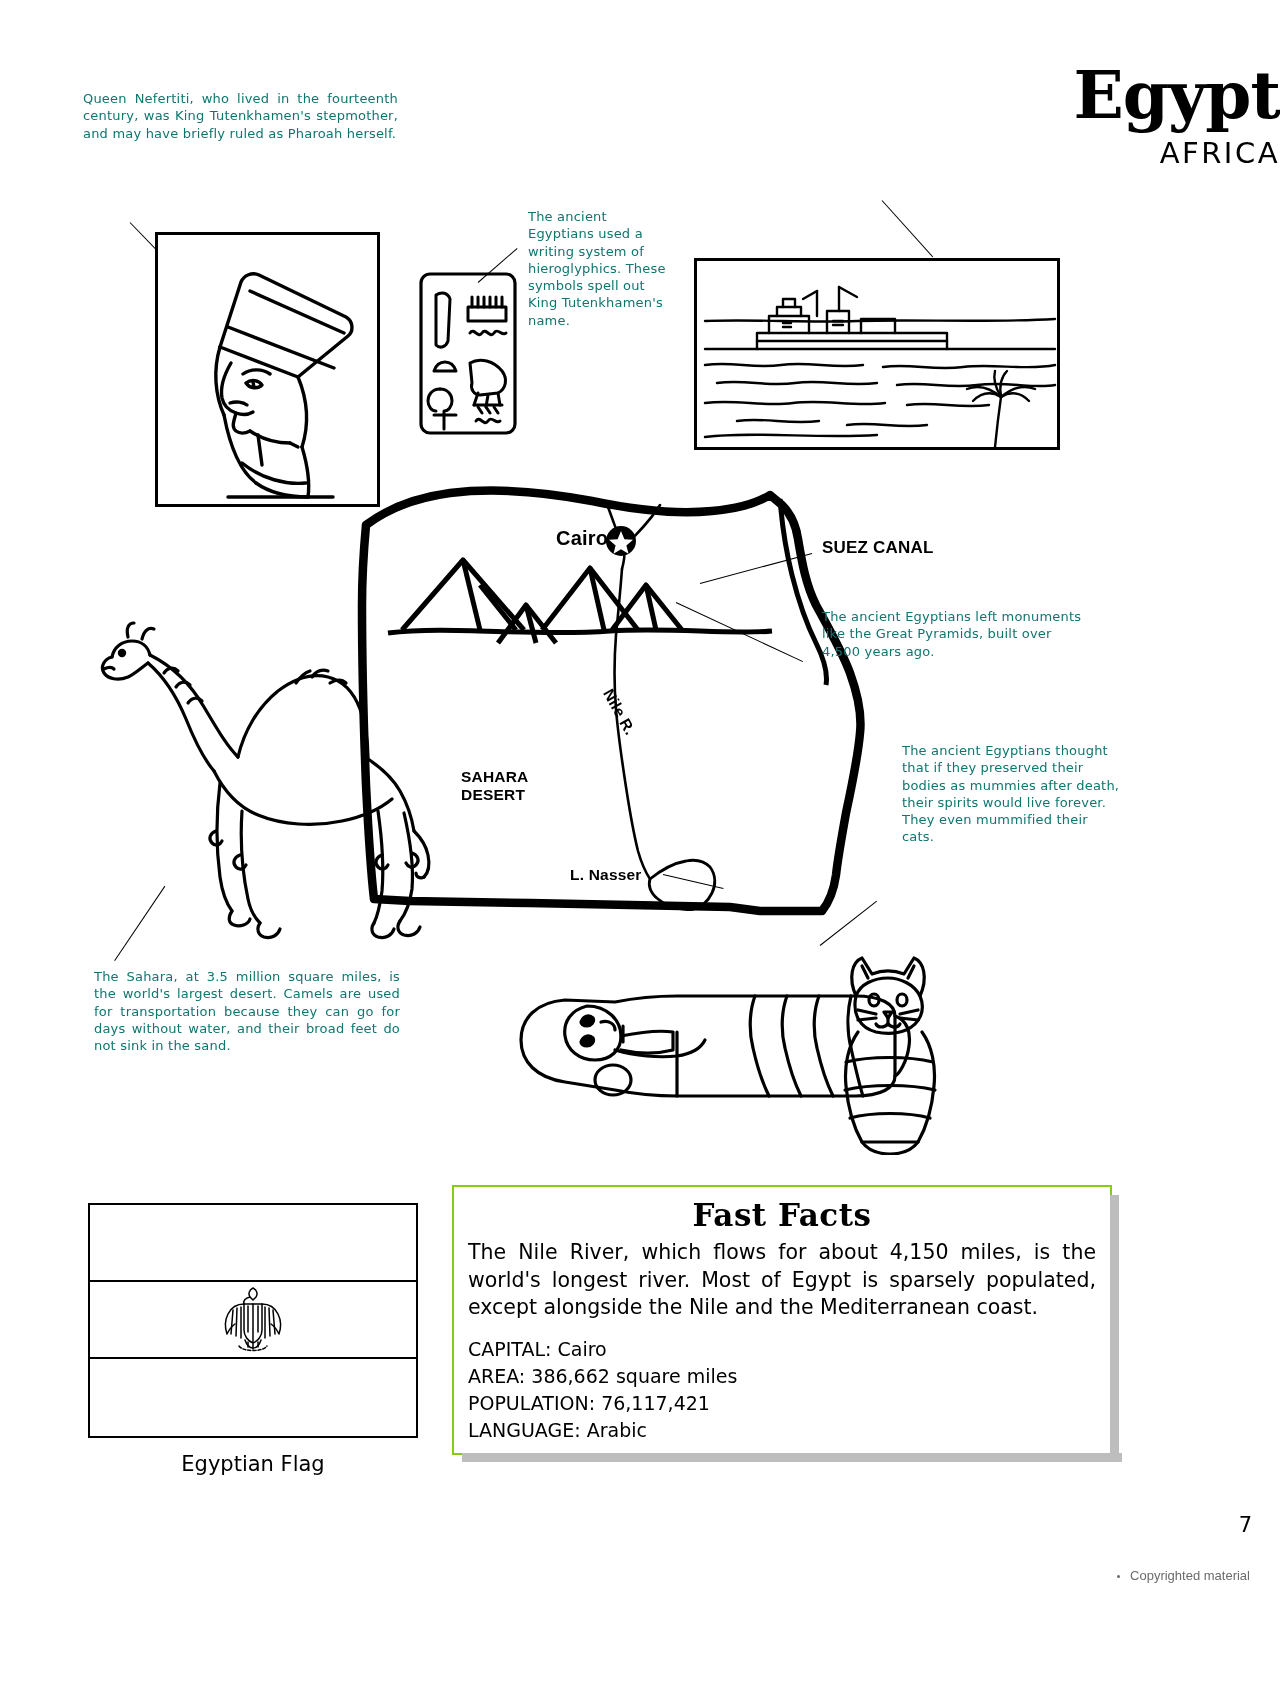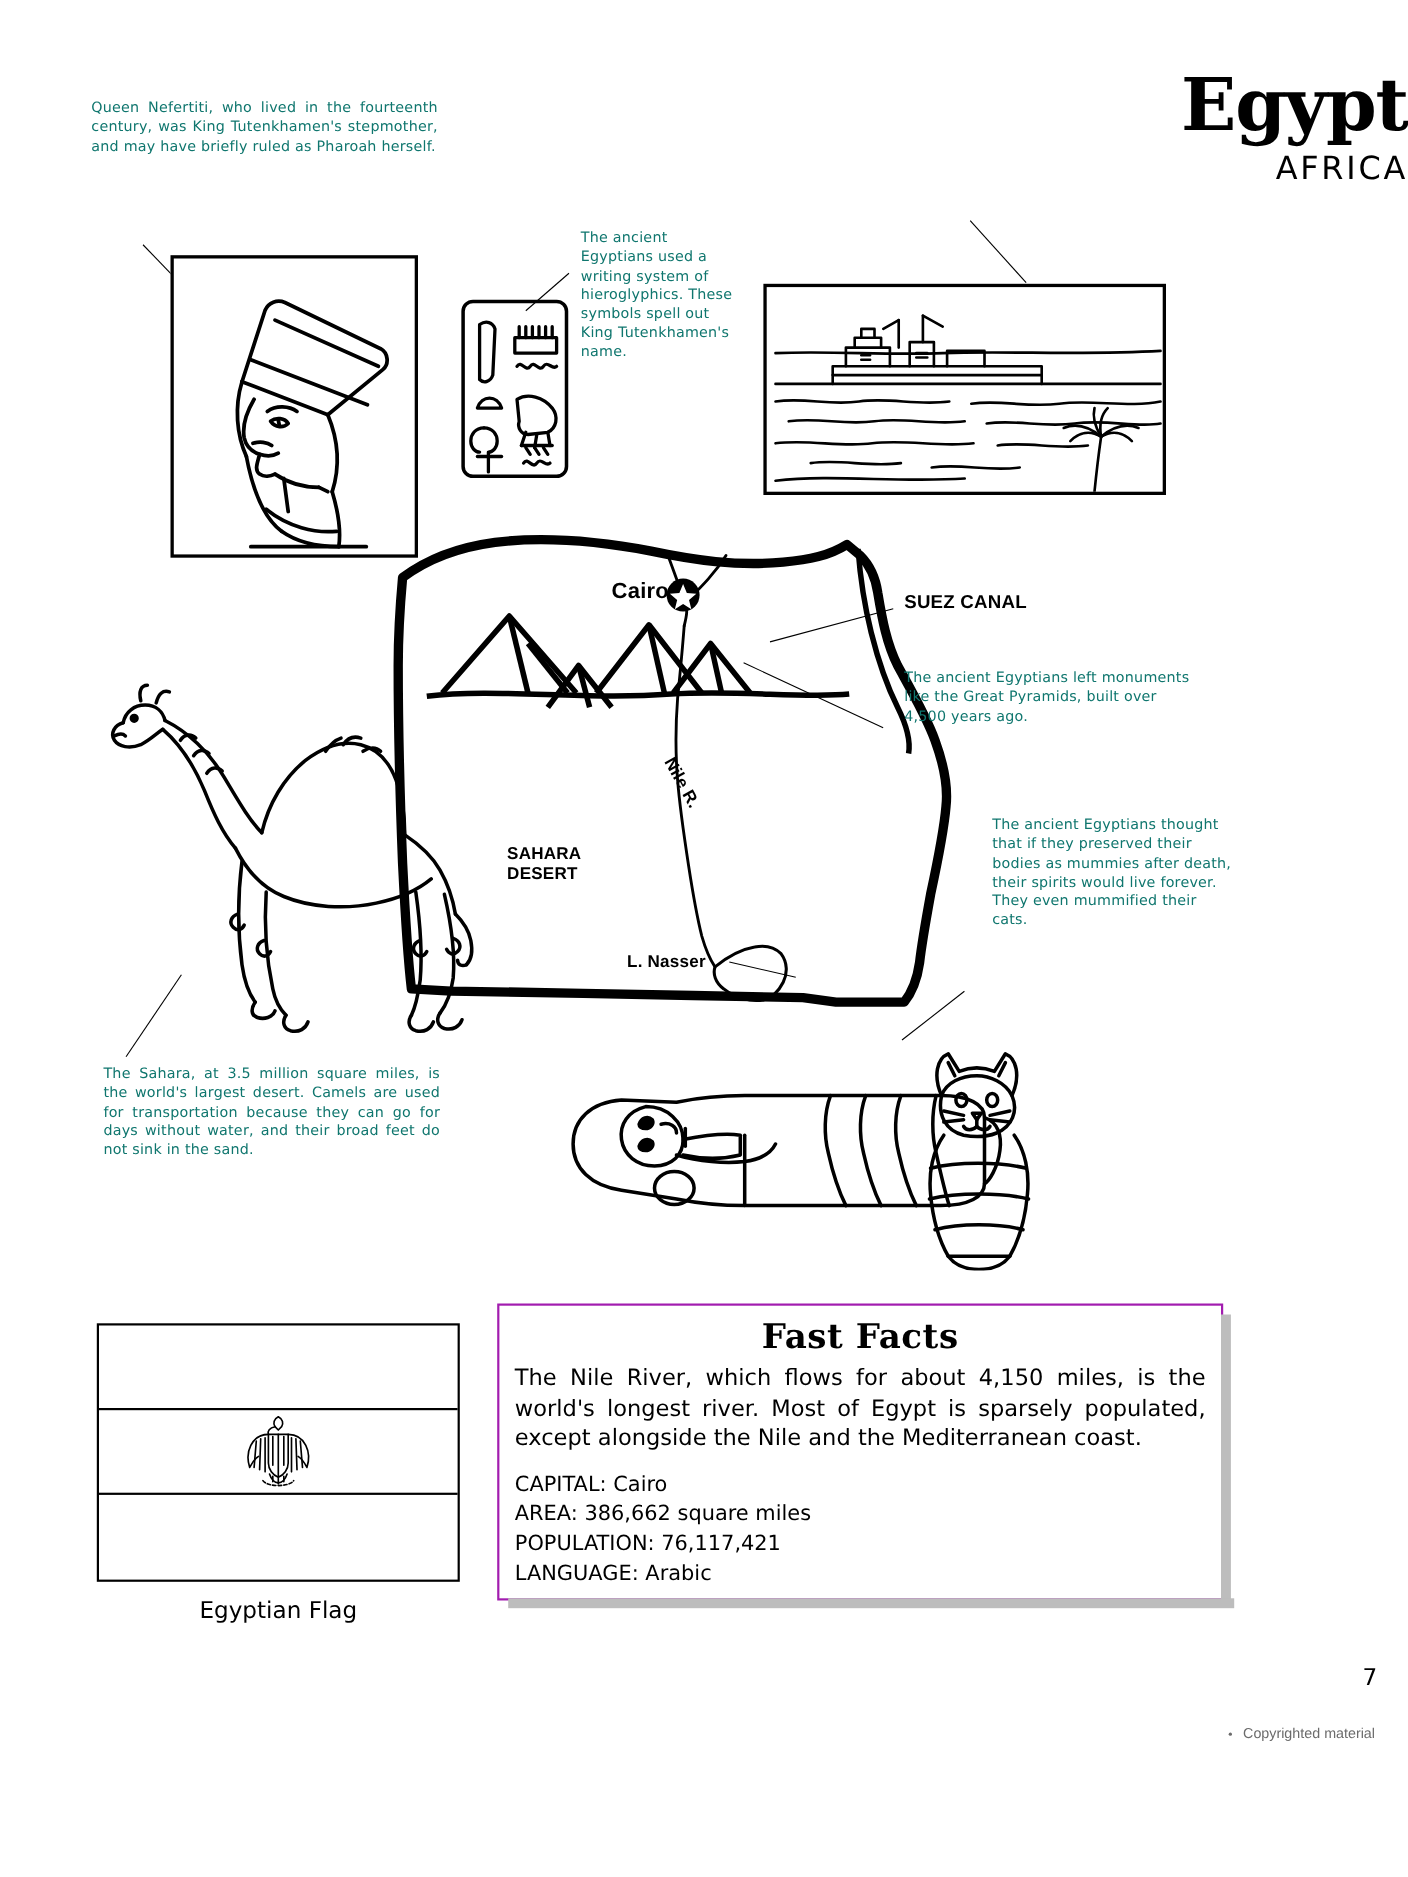--- a/index.html
+++ b/index.html
@@ -84,21 +84,21 @@
     transform-origin: left center;
   }
 
   
   #fastfacts {
     position: absolute;
     left: 452px;
     top: 1185px;
     width: 660px;
     height: 270px;
-    border: 2px solid #a21caf;
+    border: 2px solid #84cc16;
     background: #fff;
     box-sizing: border-box;
   }
   #fastfacts::after{
     content:"";
     position:absolute;
     left:8px; top:100%;
     width:660px; height:9px;
     background:#bdbdbd;
   }

